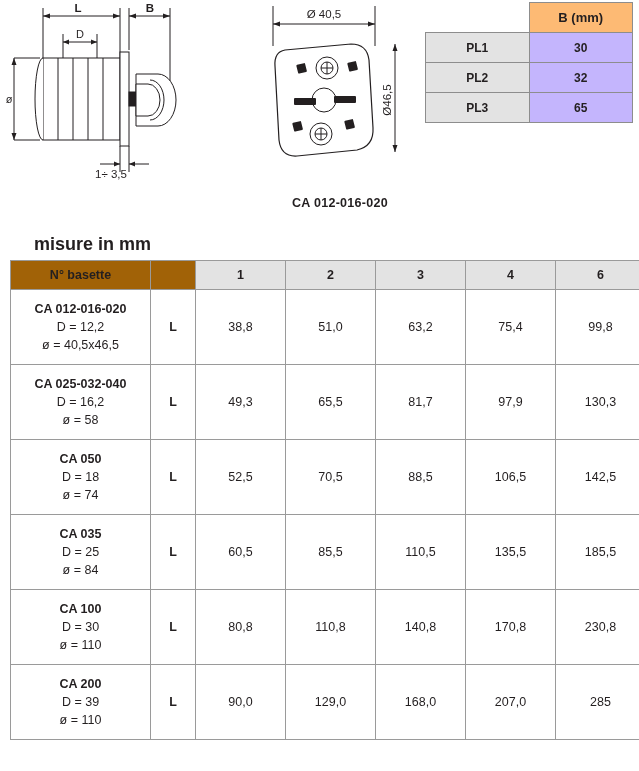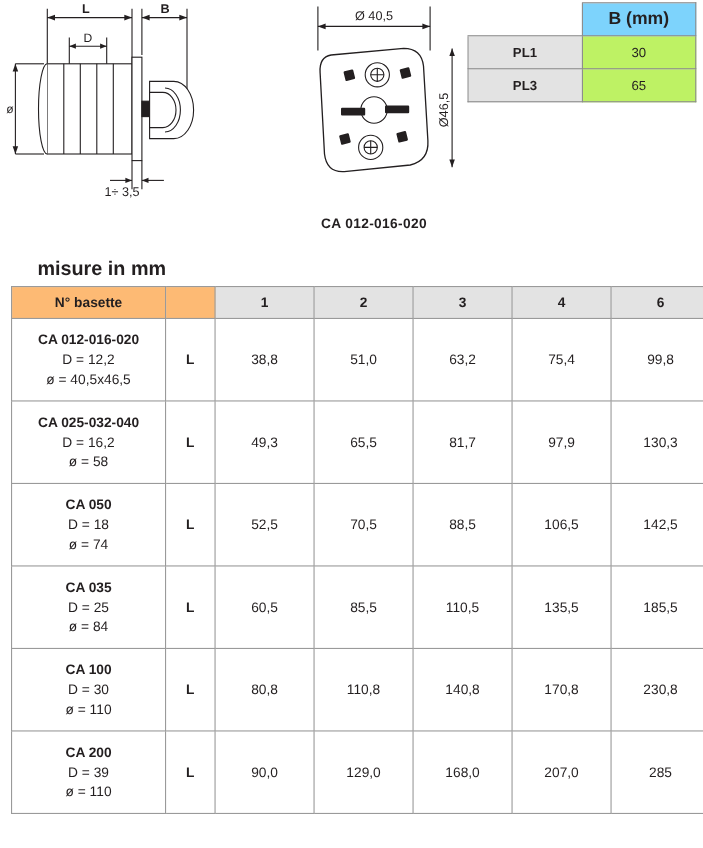--- a/index.html
+++ b/index.html
@@ -30,21 +30,21 @@
   
   .drawing-left {
     position: absolute;
     left: 0;
     top: 0;
     width: 255px;
     height: 200px;
   }
   .drawing-mid {
     position: absolute;
-    left: 271px;
+    left: 255px;
     top: 0;
     width: 165px;
     height: 222px;
   }
 
   svg text {
     font-family: "Liberation Sans", sans-serif;
     fill: #231f20;
   }
 
@@ -74,31 +74,31 @@
     text-align: center;
     vertical-align: middle;
     font-weight: bold;
   }
   .btable .hdr-blank {
     border-top: none;
     border-left: none;
     background: #ffffff;
   }
   .btable .hdr-b {
-    background: #7dd3fc;
-    font-size: 16px;
+    background: #fdba74;
+    font-size: 13px;
   }
   .btable .cell-name {
     background: #e3e3e3;
     width: 50%;
   }
   .btable .cell-val {
-    background: #bef264;
+    background: #c4b5fd;
     width: 50%;
-    font-weight: normal;
+    font-weight: bold;
   }
 
   
   .misure {
     position: absolute;
     left: 34px;
     top: 234px;
     font-size: 18px;
     font-weight: bold;
   }
@@ -114,21 +114,21 @@
   }
   .main-table th, .main-table td {
     border: 1px solid #9a9a9a;
     text-align: center;
     vertical-align: middle;
     font-size: 12.5px;
   }
   .main-table thead th {
     height: 26px;
     font-weight: bold;
-    background: #fdba74;
+    background: #a16207;
   }
   .main-table thead th.num {
     background: #e3e3e3;
     font-weight: bold;
   }
   .main-table tbody td {
     height: 72px;
     background: #ffffff;
   }
   .col-name { width: 137px; }
@@ -270,20 +270,24 @@
           <th class="hdr-blank"></th>
           <th class="hdr-b">B (mm)</th>
         </tr>
       </thead>
       <tbody>
         <tr>
           <td class="cell-name">PL1</td>
           <td class="cell-val">30</td>
         </tr>
         <tr>
+          <td class="cell-name">PL2</td>
+          <td class="cell-val">32</td>
+        </tr>
+        <tr>
           <td class="cell-name">PL3</td>
           <td class="cell-val">65</td>
         </tr>
       </tbody>
     </table>
   </div>
 
   <div class="misure">misure in mm</div>
 
   <table class="main-table">

